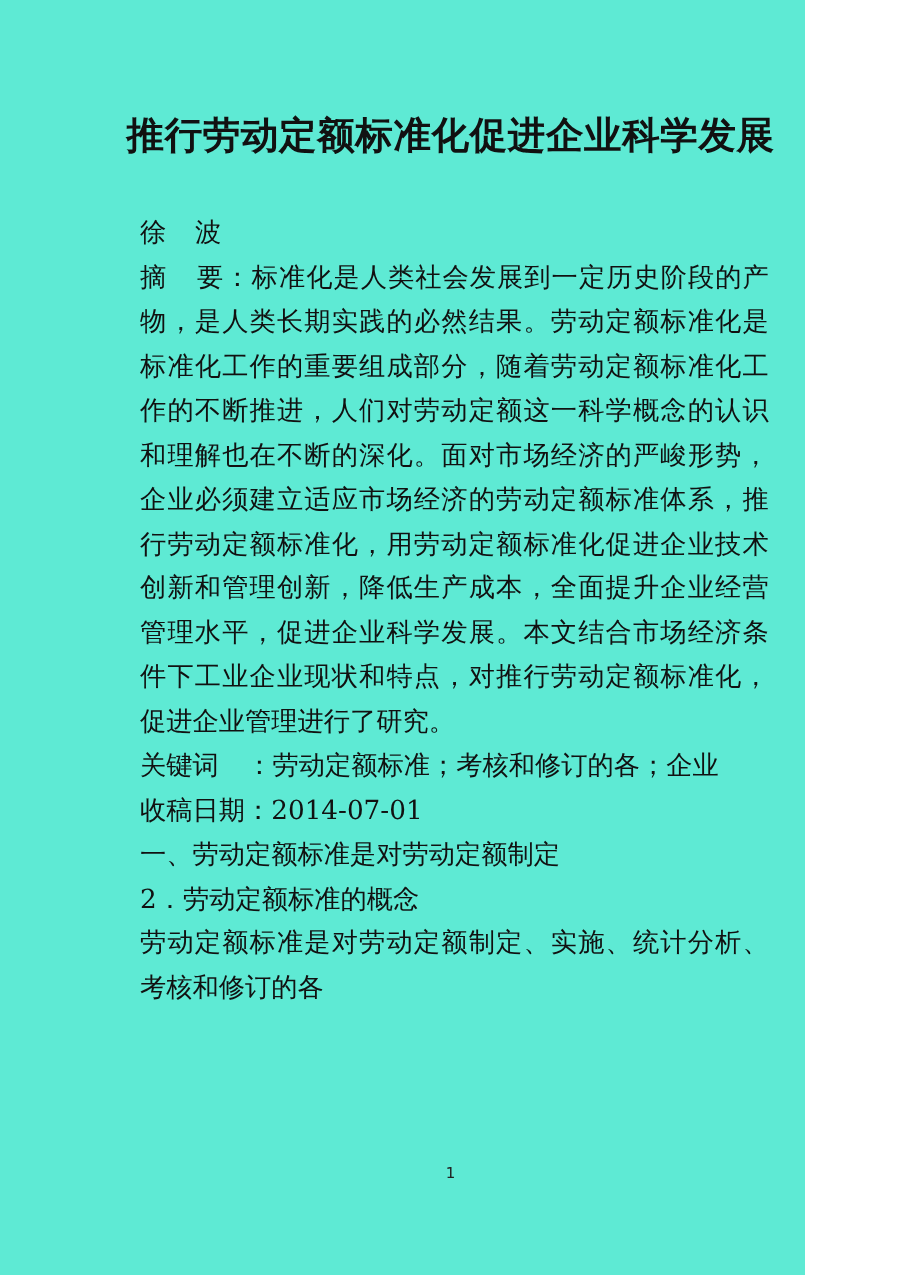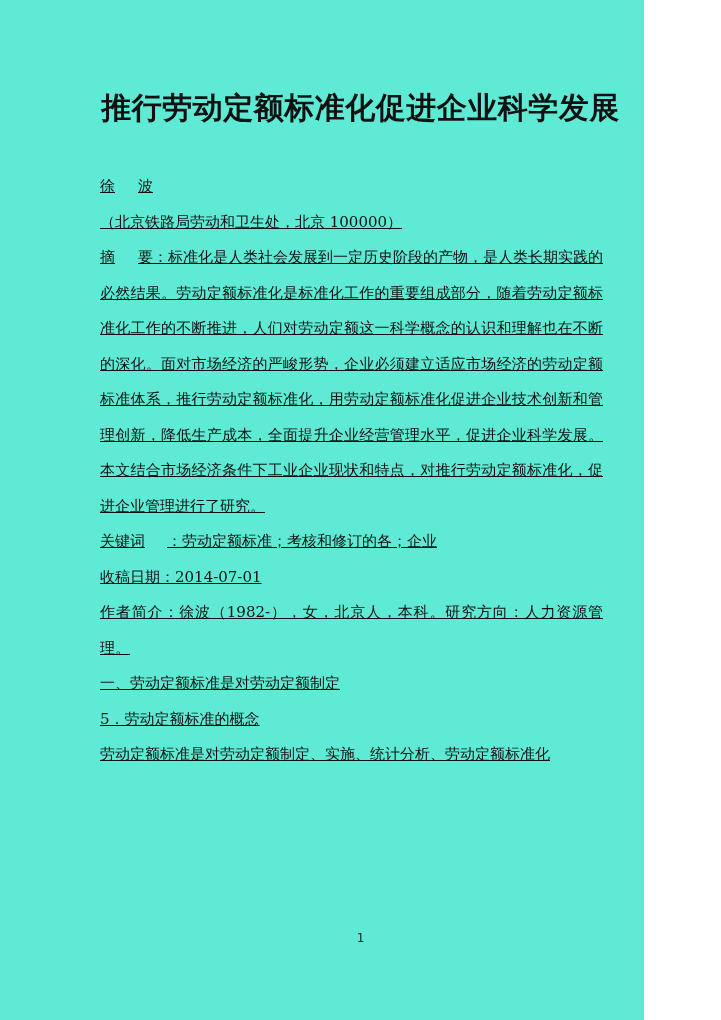--- a/index.html
+++ b/index.html
@@ -30,29 +30,28 @@
       top: 88px;
       text-align: center;
       font-size: 30px;
       font-weight: bold;
       letter-spacing: 0.5px;
       color: #111;
       font-family: "DejaVu Serif", "Liberation Serif", serif;
     }
     .body {
       position: absolute;
-      left: 100px;
+      left: 112px;
       top: 169px;
       width: 503px;
-      font-size: 15px;
+      font-size: 21px;
       line-height: 35.5px;
       text-align: justify;
       text-justify: inter-character;
       color: #111;
-      text-decoration: underline;
     }
     .para {
       margin: 0;
       padding: 0;
     }
     .wide-gap {
       display: inline-block;
       width: 23px;
     }
     .kw-gap {
@@ -74,34 +73,32 @@
 <body>
 
 <div class="page">
 
   <div class="title">推行劳动定额标准化促进企业科学发展</div>
 
   <div class="body">
 
     <p class="para"><span>徐</span><span class="wide-gap"></span><span>波</span></p>
 
-    <p class="para">（北京铁路局劳动和卫生处，北京 100000）</p>
 
     <p class="para"><span>摘</span><span class="wide-gap"></span><span>要：</span><span>标准化是人类社会发展到一定历史阶段的产物，是人类长期实践的必然结果。劳动定额标准化是标准化工作的重要组成部分，随着劳动定额标准化工作的不断推进，人们对劳动定额这一科学概念的认识和理解也在不断的深化。面对市场经济的严峻形势，企业必须建立适应市场经济的劳动定额标准体系，推行劳动定额标准化，用劳动定额标准化促进企业技术创新和管理创新，降低生产成本，全面提升企业经营管理水平，促进企业科学发展。本文结合市场经济条件下工业企业现状和特点，对推行劳动定额标准化，促进企业管理进行了研究。</span></p>
 
     <p class="para"><span>关键词</span><span class="kw-gap"></span><span>：劳动定额标准；考核和修订的各；企业</span></p>
 
 
     <p class="para">收稿日期：2014-07-01</p>
 
-    <p class="para">作者简介：徐波（1982-），女，北京人，本科。研究方向：人力资源管理。</p>
 
     <p class="para">一、劳动定额标准是对劳动定额制定</p>
 
-    <p class="para">5．劳动定额标准的概念</p>
+    <p class="para">2．劳动定额标准的概念</p>
 
-    <p class="para">劳动定额标准是对劳动定额制定、实施、统计分析、劳动定额标准化</p>
+    <p class="para">劳动定额标准是对劳动定额制定、实施、统计分析、考核和修订的各</p>
 
   </div>
 
   <div class="page-number">1</div>
 
 </div>
 
 </body></html>

